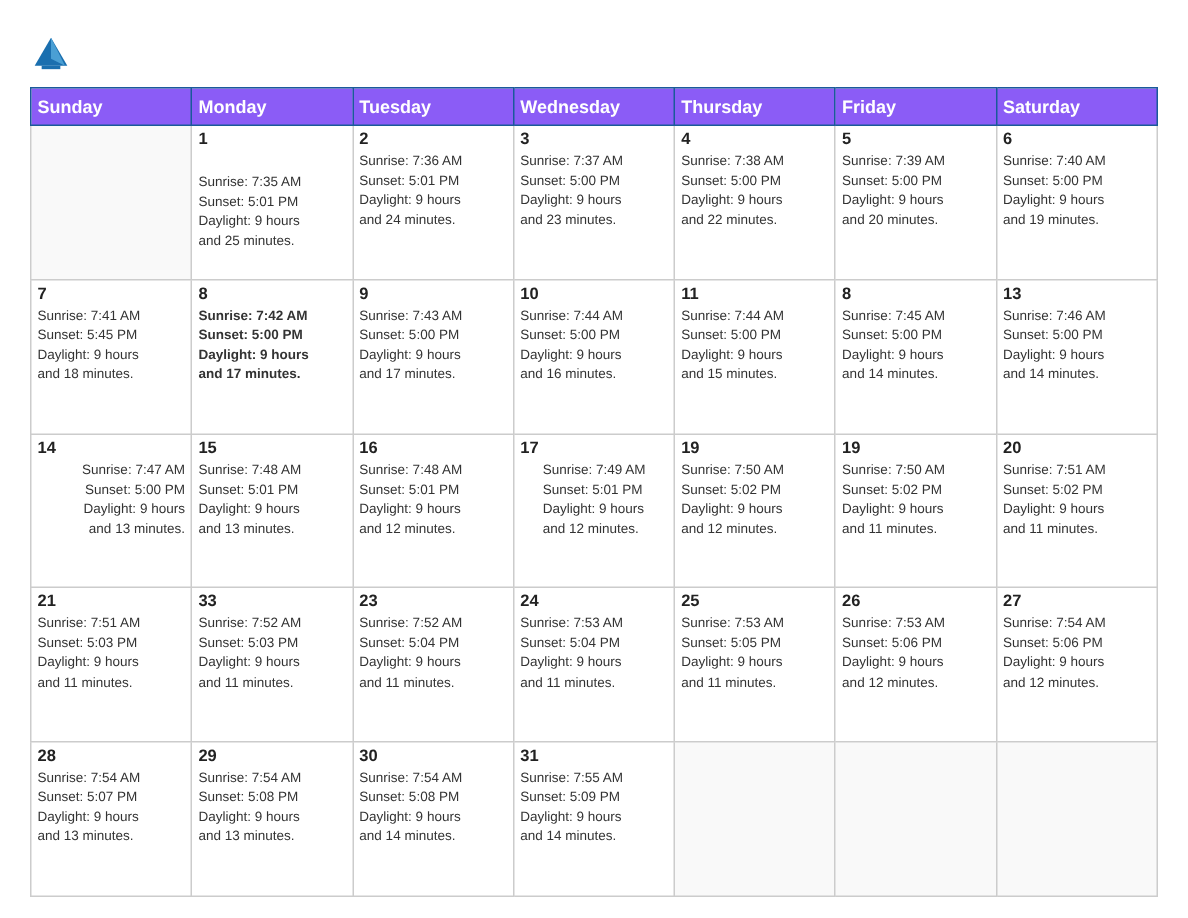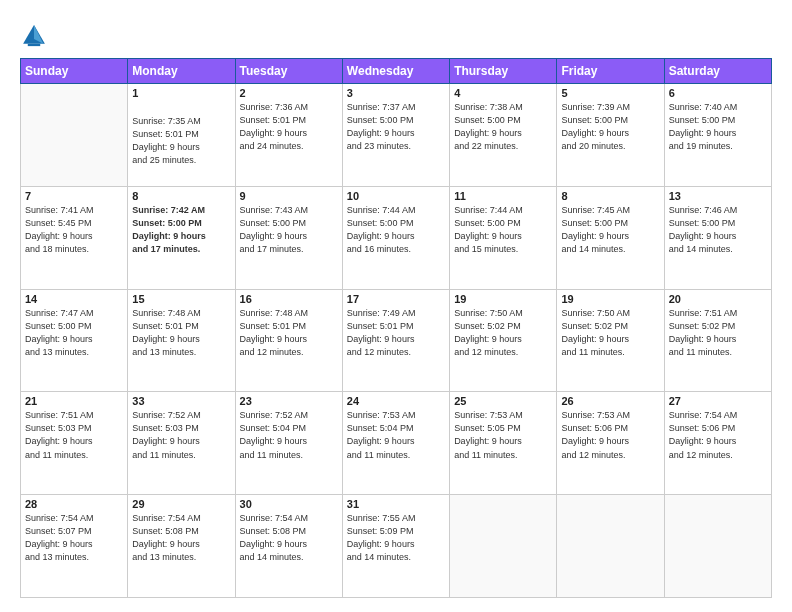--- a/index.html
+++ b/index.html
@@ -222,42 +222,42 @@
             <div class="day-num">13</div>
             <div class="day-info" style="white-space: pre-line;">Sunrise: 7:46 AM
 Sunset: 5:00 PM
 Daylight: 9 hours
 and 14 minutes.</div>
           </td>
         </tr>
         <tr>
           <td>
             <div class="day-num">14</div>
-            <div class="day-info" style="white-space: pre-line;">Sunrise: 7:47 AM
+            <div class="day-info" style="white-space: pre-line; text-align: right;">Sunrise: 7:47 AM
 Sunset: 5:00 PM
 Daylight: 9 hours
 and 13 minutes.</div>
           </td>
           <td>
             <div class="day-num">15</div>
             <div class="day-info" style="white-space: pre-line;">Sunrise: 7:48 AM
 Sunset: 5:01 PM
 Daylight: 9 hours
 and 13 minutes.</div>
           </td>
           <td>
             <div class="day-num">16</div>
             <div class="day-info" style="white-space: pre-line;">Sunrise: 7:48 AM
 Sunset: 5:01 PM
 Daylight: 9 hours
 and 12 minutes.</div>
           </td>
           <td>
             <div class="day-num">17</div>
-            <div class="day-info" style="white-space: pre-line;">Sunrise: 7:49 AM
+            <div class="day-info" style="white-space: pre-line; margin-left: 15px;">Sunrise: 7:49 AM
 Sunset: 5:01 PM
 Daylight: 9 hours
 and 12 minutes.</div>
           </td>
           <td>
             <div class="day-num">19</div>
             <div class="day-info" style="white-space: pre-line;">Sunrise: 7:50 AM
 Sunset: 5:02 PM
 Daylight: 9 hours
 and 12 minutes.</div>

